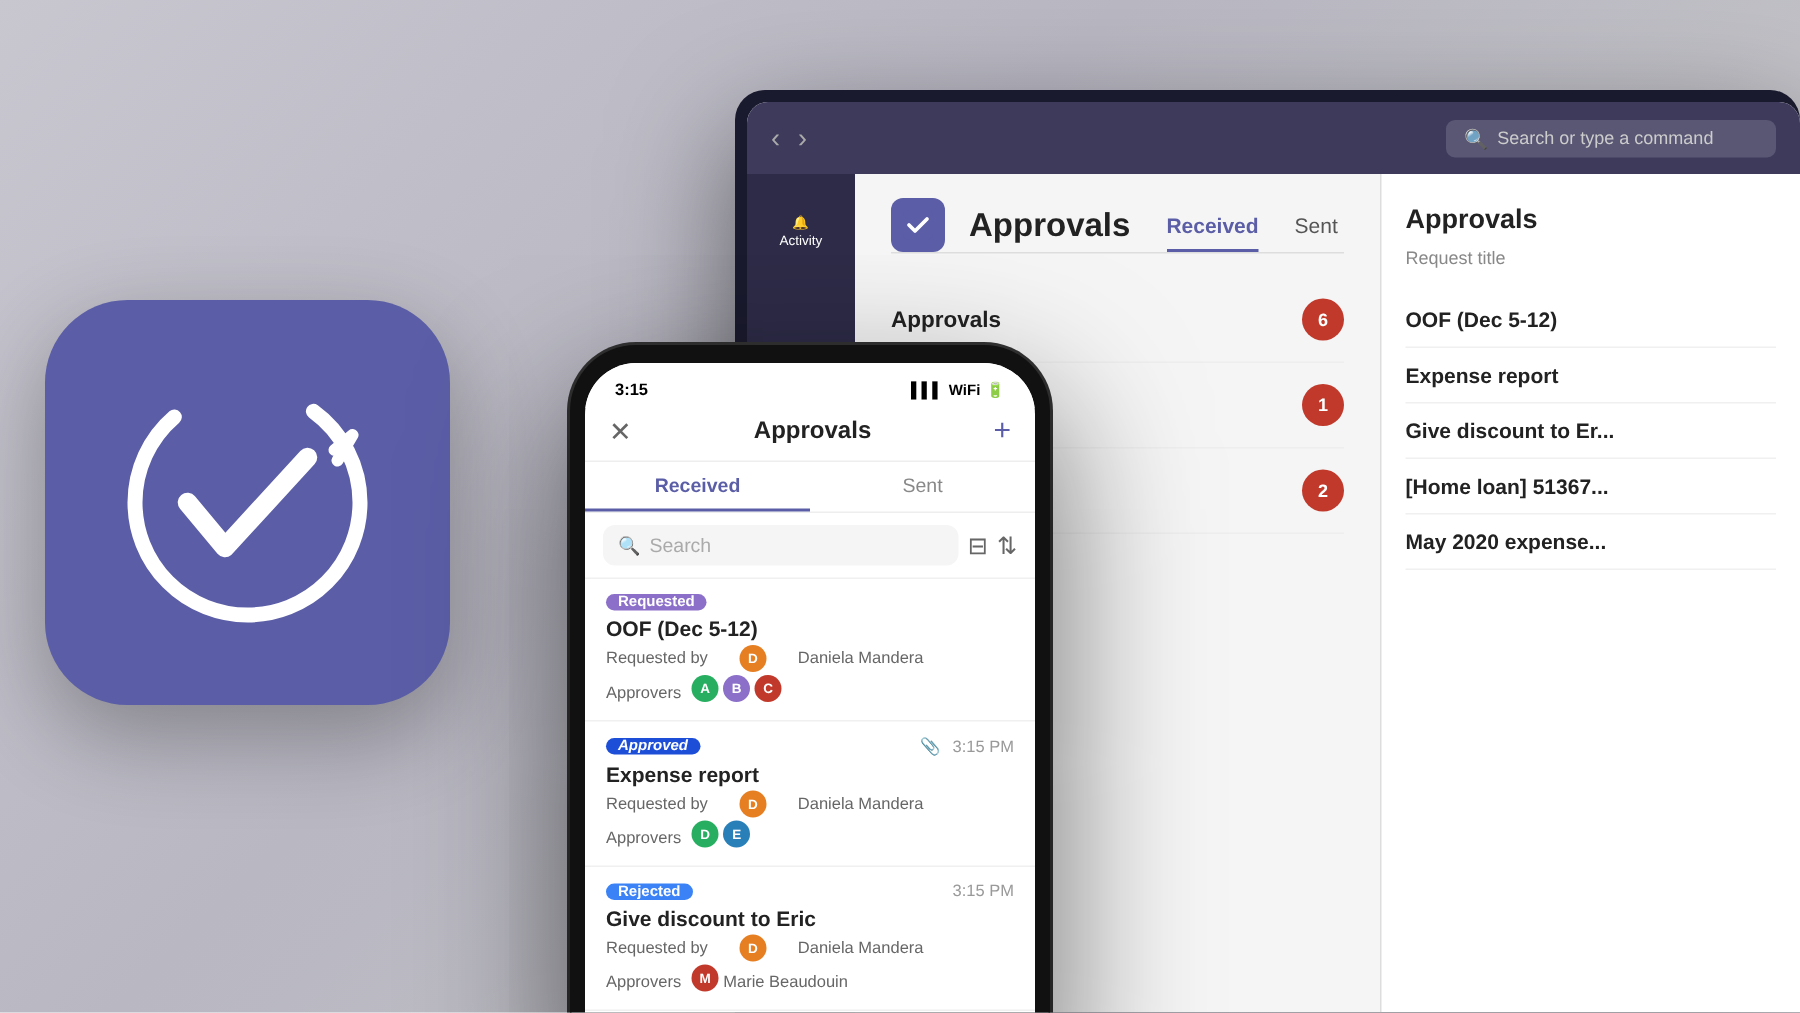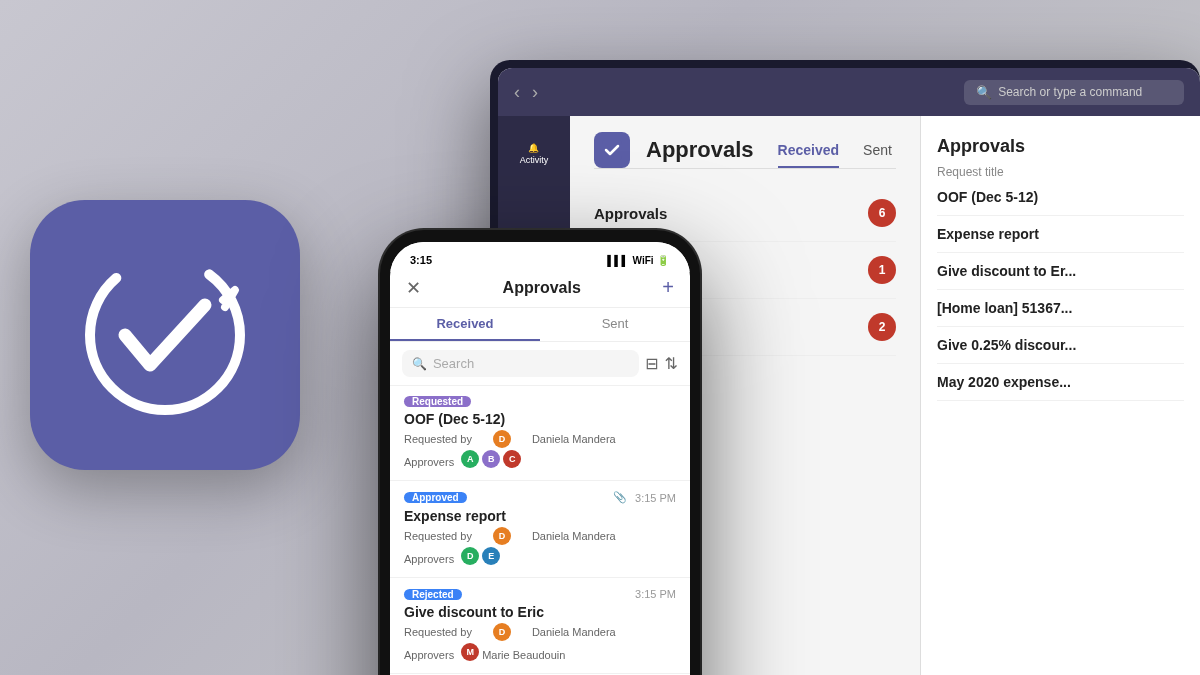--- a/index.html
+++ b/index.html
@@ -203,20 +203,21 @@
     }
     .right-title {
       font-size: 18px;
       font-weight: 700;
       color: #222;
       margin-bottom: 8px;
     }
     .right-subtitle {
       font-size: 12px;
       color: #888;
+      margin-bottom: 16px;
     }
     .right-item {
       font-size: 14px;
       font-weight: 600;
       color: #222;
       padding: 10px 0;
       border-bottom: 1px solid #f0f0f0;
     }
 
     
@@ -337,21 +338,21 @@
       margin-bottom: 4px;
     }
     .status-badge {
       font-size: 10px;
       font-weight: 600;
       padding: 0 8px;
       border-radius: 12px;
       color: #fff;
     }
     .status-badge.requested { background: #8b6fc9; }
-    .status-badge.approved { background: #3b82f6; }
+    .status-badge.approved { background: #1d4ed8; font-style: italic; }
     .status-badge.rejected { background: #3b82f6; }
     .item-time { font-size: 11px; color: #999; }
     .item-attach { font-size: 11px; color: #999; margin-right: 4px; }
     .phone-item-title {
       font-size: 14px;
       font-weight: 700;
       color: #222;
       margin-bottom: 3px;
     }
     .phone-item-meta {
@@ -451,21 +452,20 @@
         </div>
       </div>
 
       <div class="tablet-right">
         <div class="right-title">Approvals</div>
         <div class="right-subtitle">Request title</div>
         <div class="right-item">OOF (Dec 5-12)</div>
         <div class="right-item">Expense report</div>
         <div class="right-item">Give discount to Er...</div>
         <div class="right-item">[Home loan] 51367...</div>
-        <div class="right-item">Give 0.25% discour...</div>
         <div class="right-item">May 2020 expense...</div>
       </div>
     </div>
   </div>
 </div>
 
 <div class="phone">
   <div class="phone-screen">
 
     <div class="phone-statusbar">

